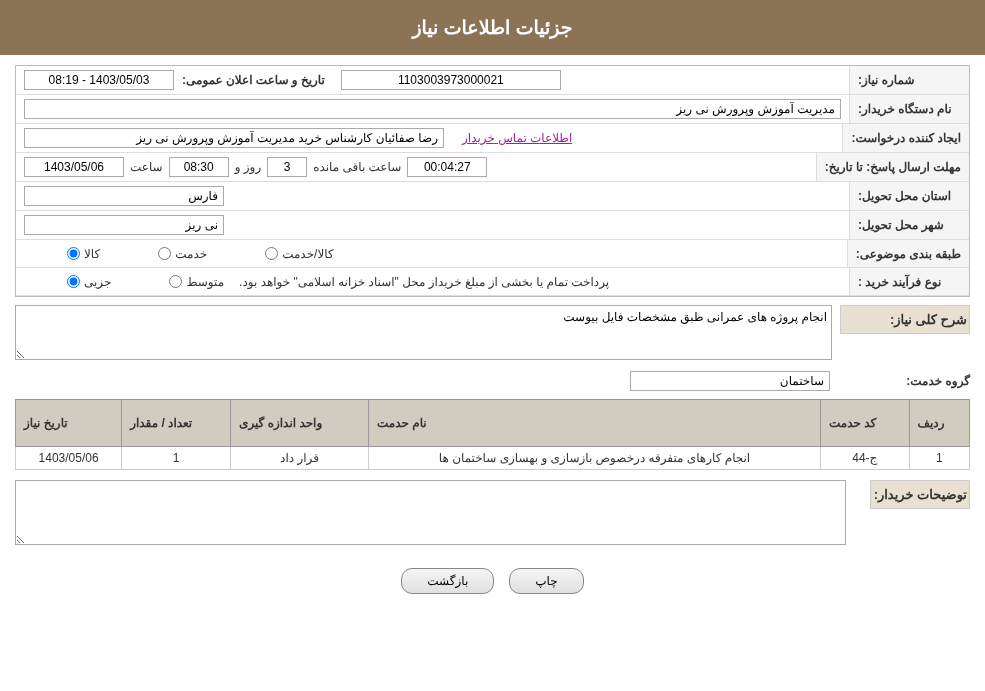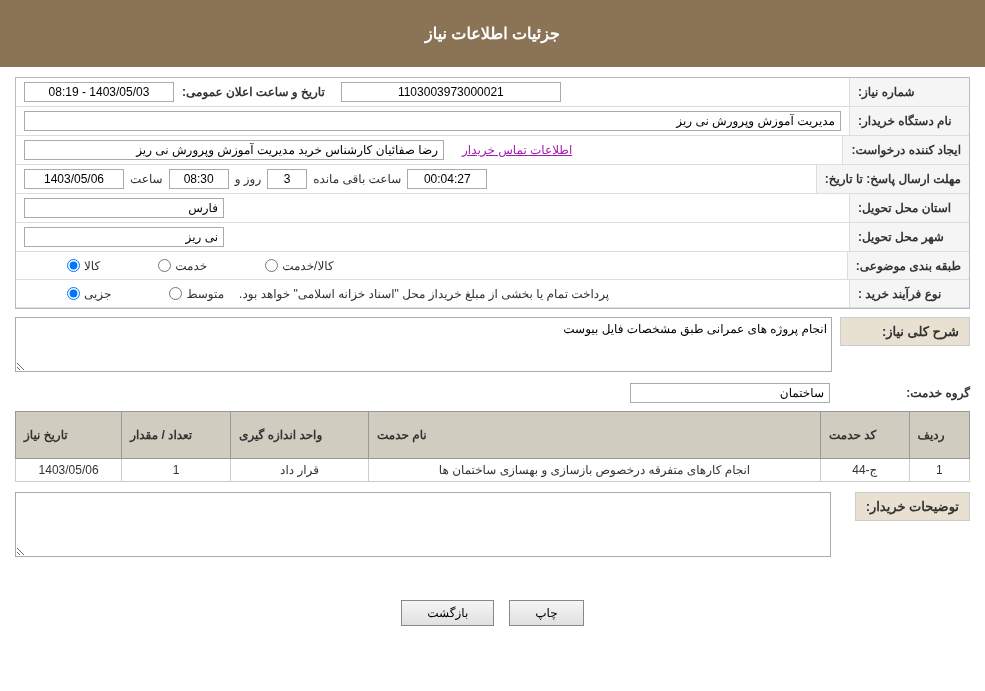--- a/index.html
+++ b/index.html
@@ -13,22 +13,22 @@
     .page-wrapper {
       max-width: 985px;
       margin: 0 auto;
       background: #fff;
       min-height: 691px;
     }
     .header-bar {
       background: #8B7355;
       color: #fff;
       text-align: center;
-      padding: 24px;
-      font-size: 16px;
+      padding: 16px;
+      font-size: 19px;
       font-weight: bold;
     }
     .main-content {
       padding: 10px 15px;
     }
     .value-input {
       border: 1px solid #aaa;
       background: #fff;
       padding: 2px 5px;
       font-family: Tahoma, Arial, sans-serif;
@@ -45,21 +45,21 @@
     }
     .radio-item {
       display: flex;
       align-items: center;
       gap: 4px;
       margin-left: 43px;
     }
     .section-title {
       background: #e8e0d0;
       border: 1px solid #ccc;
-      padding: 6px 10px;
+      padding: 6px 2px;
       font-weight: bold;
       font-size: 13px;
       text-align: right;
       margin-bottom: 5px;
     }
     .textarea-box {
       width: 100%;
       min-height: 55px;
       border: 1px solid #aaa;
       background: #fff;
@@ -105,22 +105,21 @@
       gap: 15px;
       padding: 10px;
     }
     .btn {
       padding: 5px 25px;
       border: 1px solid #888;
       background: linear-gradient(to bottom, #f5f5f5, #e0e0e0);
       cursor: pointer;
       font-family: Tahoma, Arial, sans-serif;
       font-size: 12px;
-      border-radius: 0;
-      margin-top: 20px;
+      border-radius: 11px;
     }
     .content-relative {
       position: relative;
     }
     .right-label {
       min-width: 120px;
       background: #f5f5f5;
       border-left: 1px solid #ddd;
       padding: 4px 8px;
       font-weight: bold;

